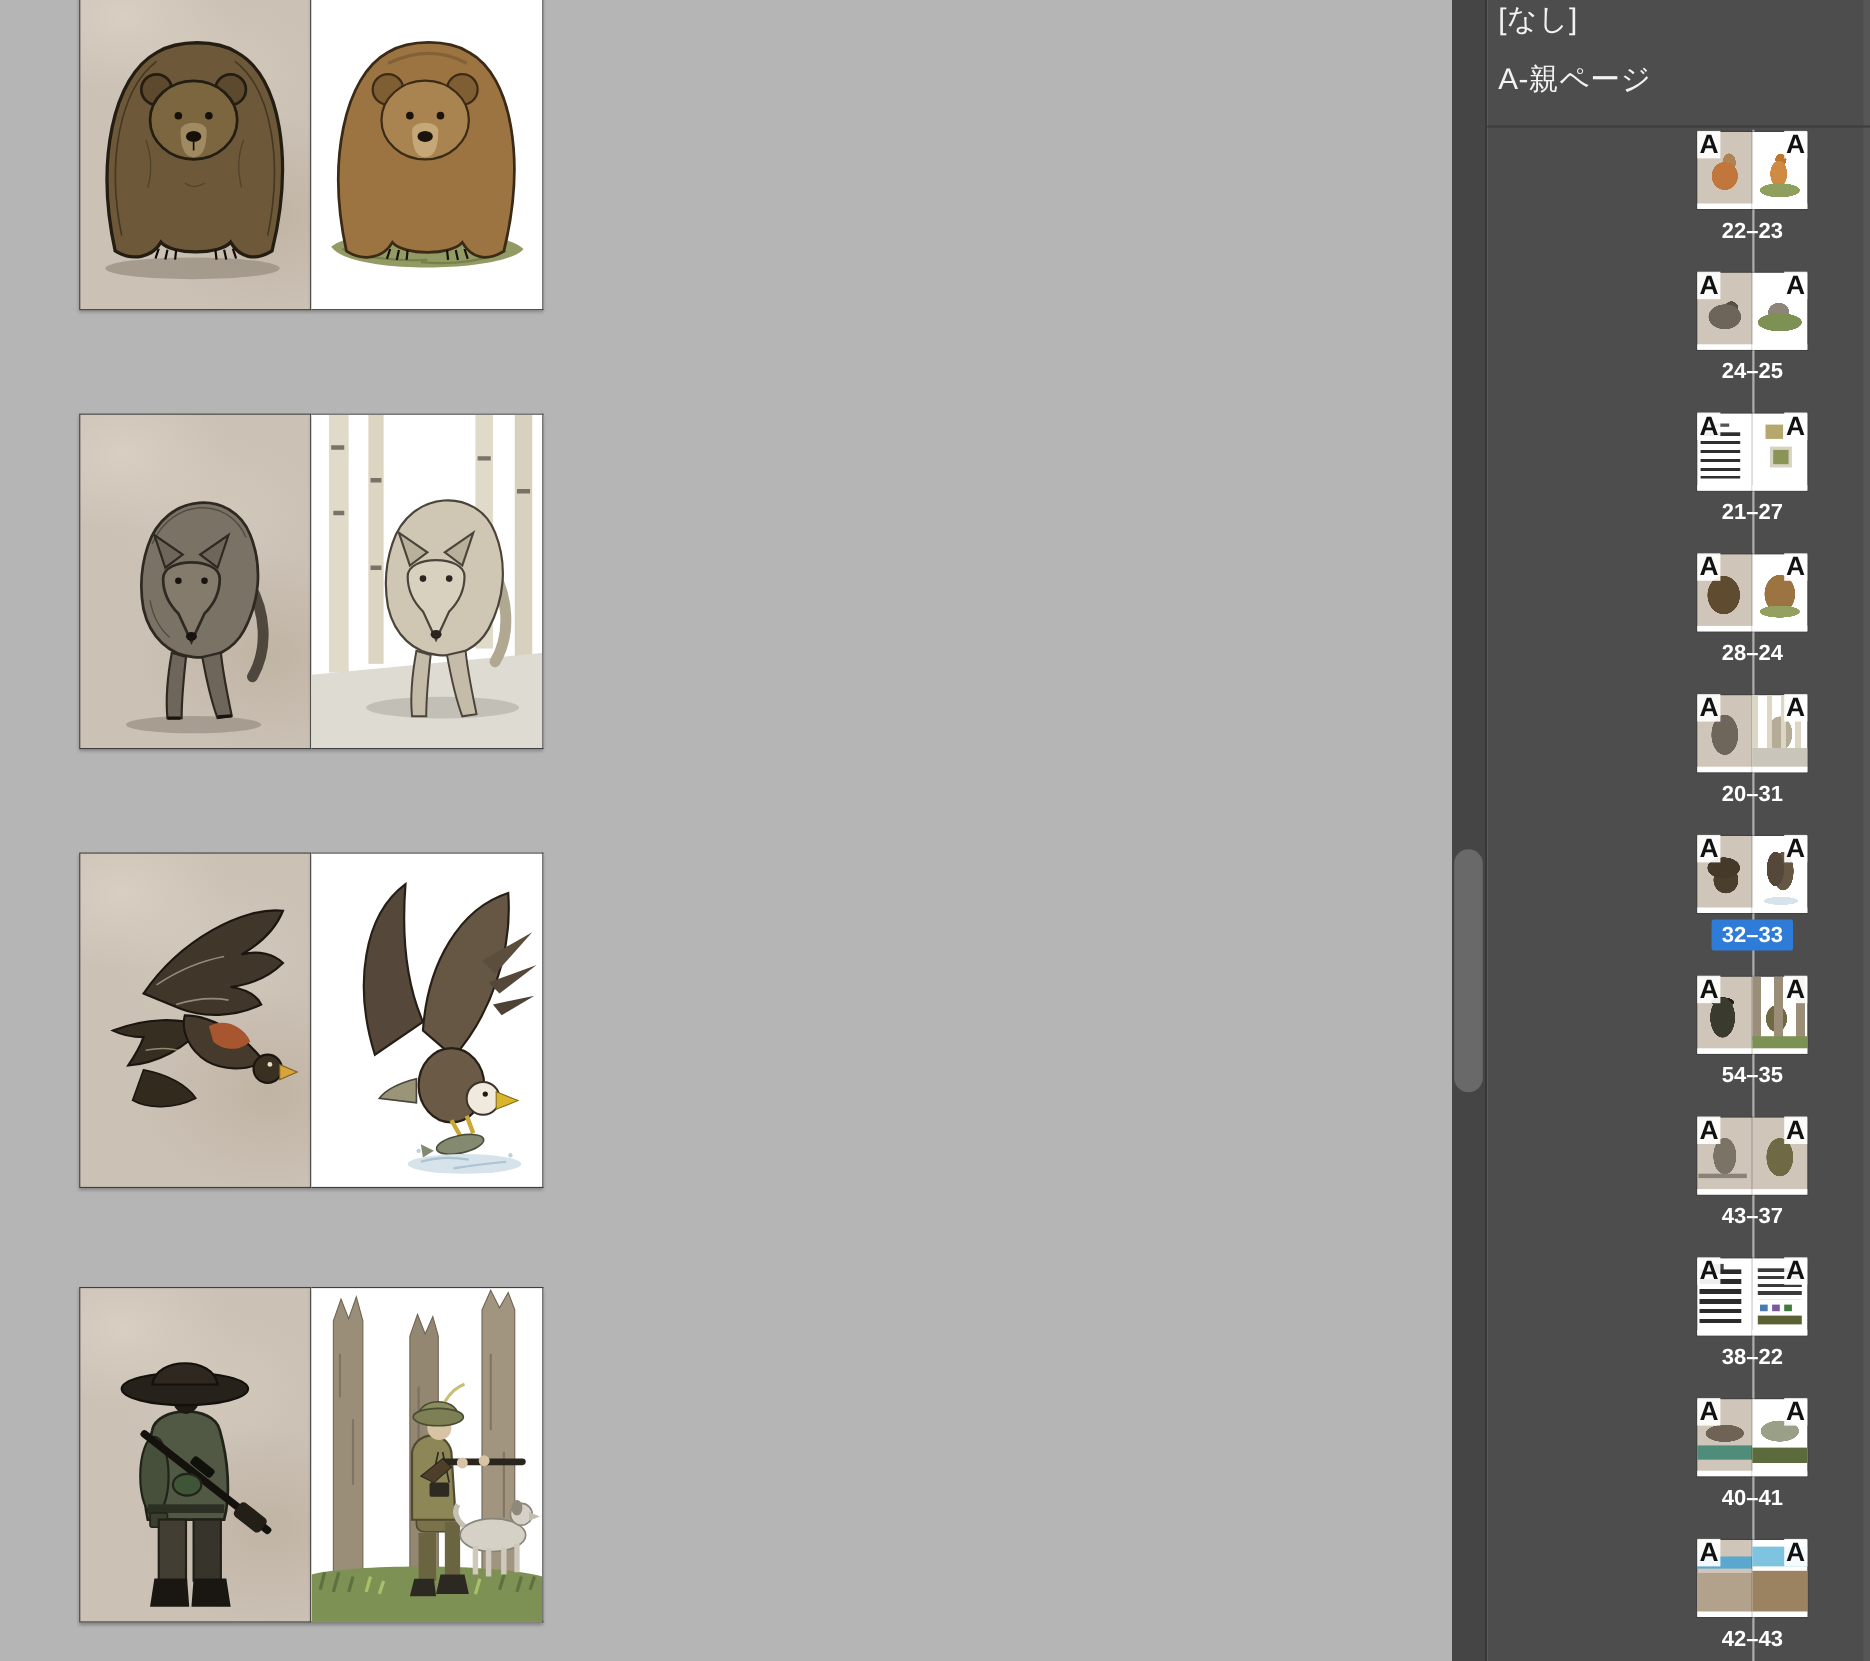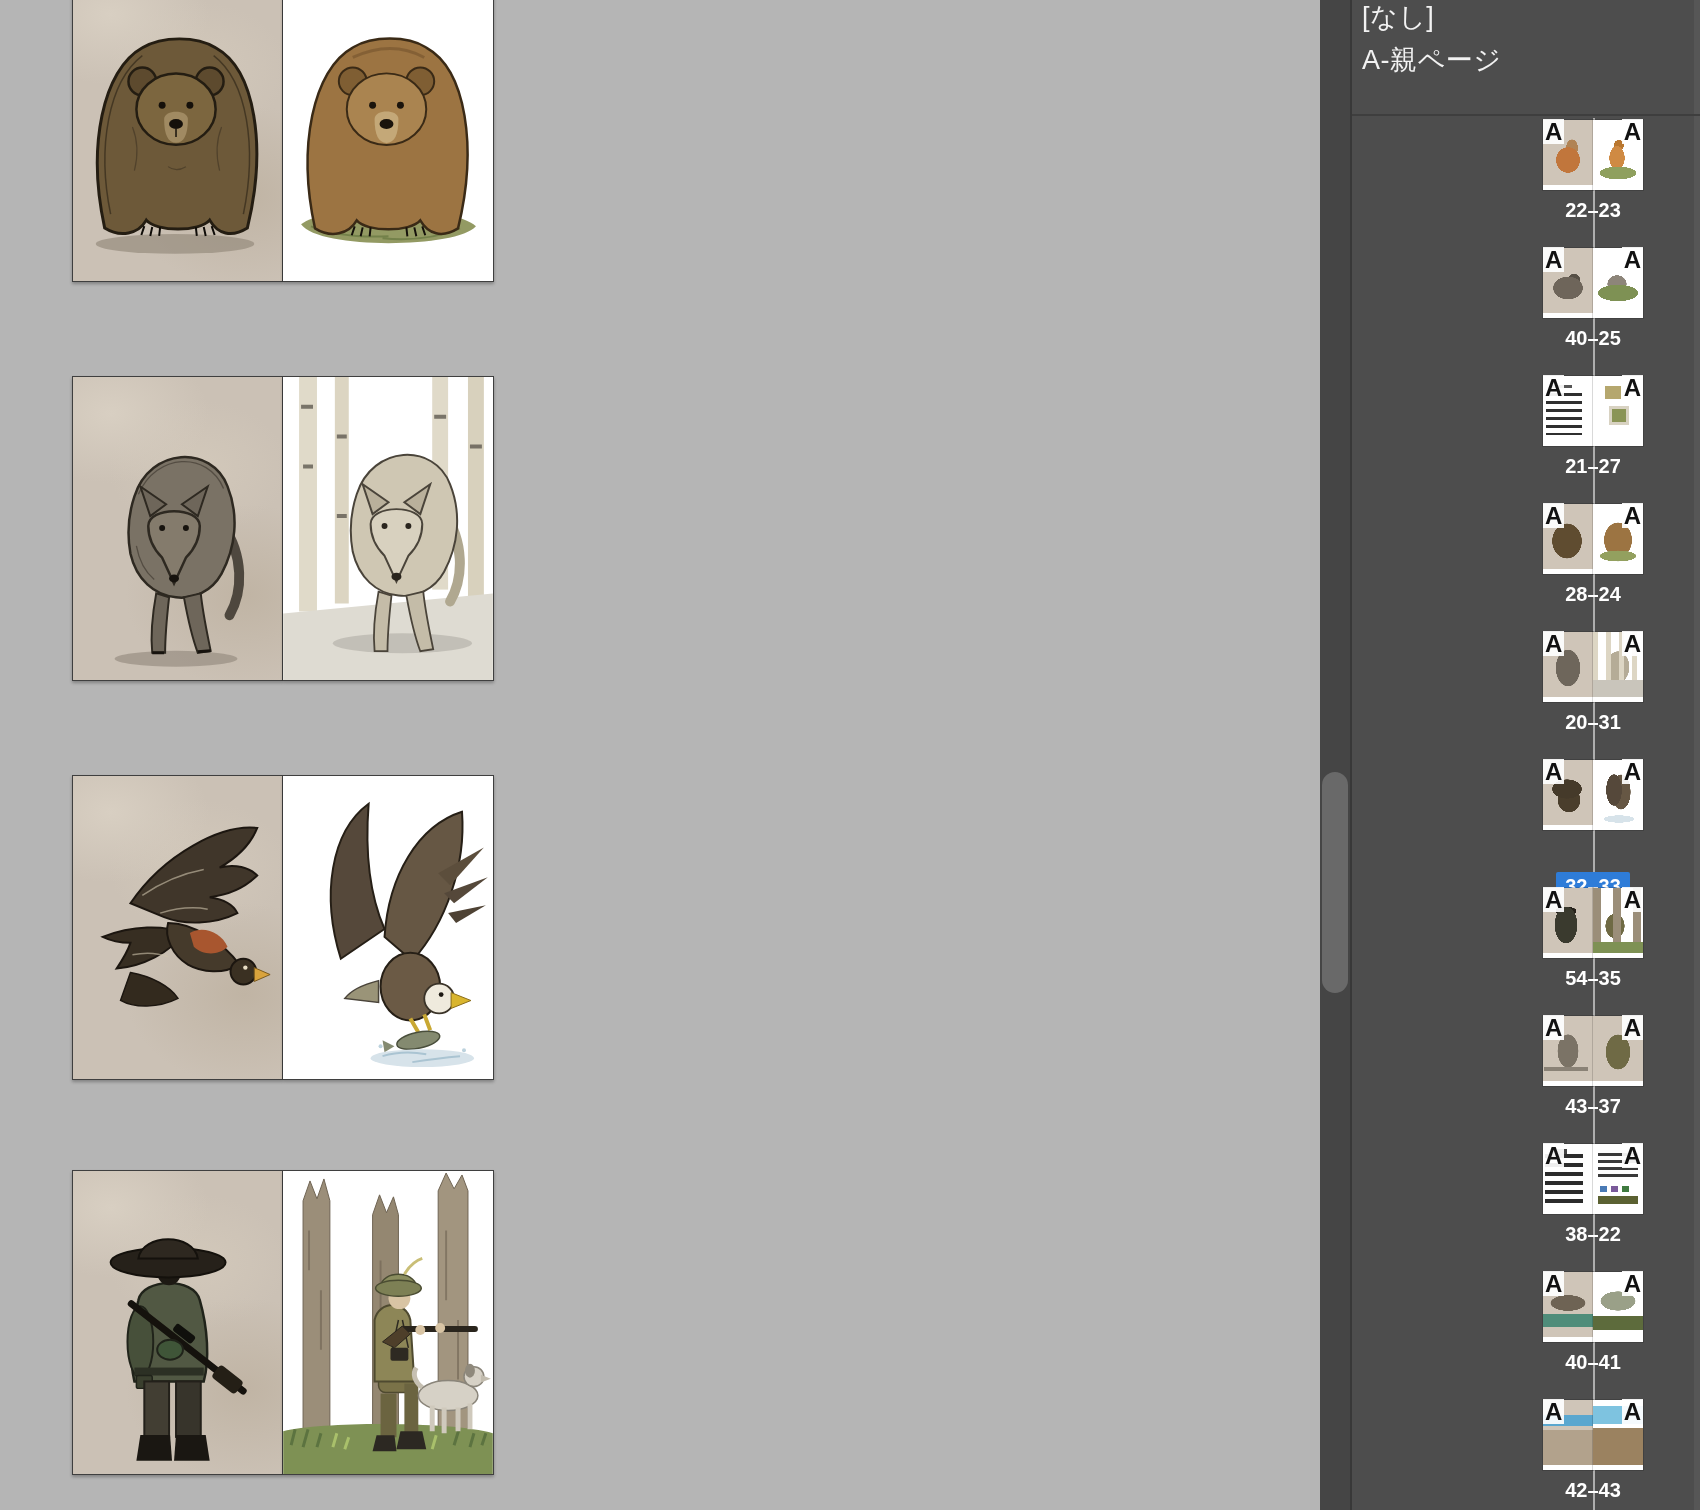--- a/index.html
+++ b/index.html
@@ -24,37 +24,37 @@
   .v-scroll-track{position:absolute;left:1320px;top:0;width:30px;height:1510px;background:#454545;}
   .v-scroll-thumb{position:absolute;left:2px;top:772px;width:26px;height:221px;border-radius:13px;background:#696969;}
   .panel-edge{position:absolute;left:1350px;top:0;width:2px;height:1510px;background:#383838;}
 
   
   .pages-panel{position:absolute;left:1352px;top:0;width:348px;height:1510px;background:#4d4d4d;}
   .pages-panel .right-sheen{position:absolute;right:0;top:0;width:6px;height:100%;background:#565656;}
   .master-row{position:absolute;left:10px;width:320px;height:28px;color:#f2f2f2;font-size:27px;font-weight:500;
               letter-spacing:.5px;line-height:28px;}
   .master-none{top:3px;}
-  .master-a{top:46px;}
+  .master-a{top:58px;}
   .masters-divider{position:absolute;left:0;right:0;top:114px;height:2px;background:#3e3e3e;}
 
   .spreads-list{position:absolute;left:0;top:0;width:100%;height:100%;}
   .spine-line{position:absolute;left:241px;top:118px;bottom:0;width:2px;background:#aeaeae;z-index:1;}
 
   .spread-item{position:absolute;left:178px;width:126px;height:128px;z-index:2;}
   .thumb-pair{display:flex;justify-content:center;}
   .thumb{width:50px;height:70px;background:#fff;position:relative;box-shadow:0 0 0 1px rgba(0,0,0,.15);}
   .thumb::after{content:"";position:absolute;left:0;right:0;bottom:0;height:5px;background:#fff;}
   .amark{position:absolute;top:-1px;font-weight:bold;font-size:24px;line-height:25px;color:#111;
          background:rgba(255,255,255,.92);padding:0 2px;z-index:3;}
   .amark.al{left:0;}
   .amark.ar{right:0;}
   .spread-label{margin-top:6px;text-align:center;}
   .label-pill{display:inline-block;color:#fff;font-size:20px;font-weight:700;line-height:26px;padding:1px 9px;border-radius:2px;}
-  .spread-item.selected .label-pill{background:#2e7cd8;margin-top:36px;}
+  .spread-item.selected .label-pill{background:#2e7cd8;}
 
   
   .thumb[data-kind="fox-sketch"]{background:
       radial-gradient(closest-side,#c1763c 84%,rgba(0,0,0,0) 86%) 50% 62%/28px 30px no-repeat,
       radial-gradient(closest-side,#b08354 84%,rgba(0,0,0,0) 86%) 60% 36%/14px 20px no-repeat,#cfc5b8;}
   .thumb[data-kind="fox-color"]{background:
       radial-gradient(closest-side,#8fa05e 90%,rgba(0,0,0,0) 92%) 50% 82%/40px 14px no-repeat,
       radial-gradient(closest-side,#cf8a43 84%,rgba(0,0,0,0) 86%) 46% 56%/18px 28px no-repeat,
       radial-gradient(closest-side,#b9772f 84%,rgba(0,0,0,0) 86%) 52% 32%/12px 12px no-repeat,#ffffff;}
   .thumb[data-kind="raccoon-sketch"]{background:
@@ -332,21 +332,21 @@
 
       <div class="spread-item" style="top:248px">
         <div class="thumb-pair">
           <div class="thumb" data-kind="raccoon-sketch">
               <span class="amark al">A</span>
             </div>
           <div class="thumb" data-kind="raccoon-color">
               <span class="amark ar">A</span>
             </div>
         </div>
-        <div class="spread-label"><span class="label-pill">40–25</span></div>
+        <div class="spread-label"><span class="label-pill">24–25</span></div>
       </div>
 
       <div class="spread-item" style="top:376px">
         <div class="thumb-pair">
           <div class="thumb" data-kind="text-page">
               <span class="amark al">A</span>
             </div>
           <div class="thumb" data-kind="text-images-page">
               <span class="amark ar">A</span>
             </div>

